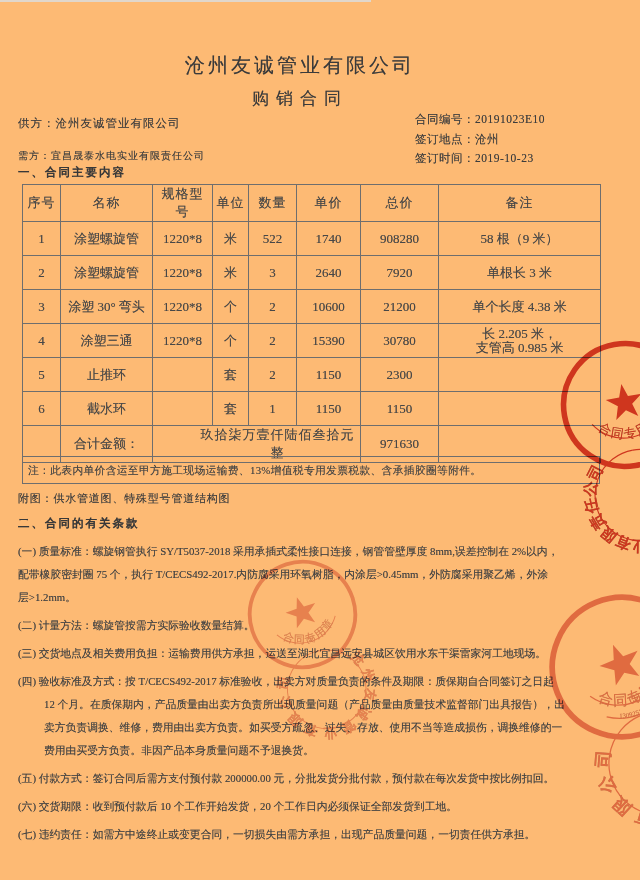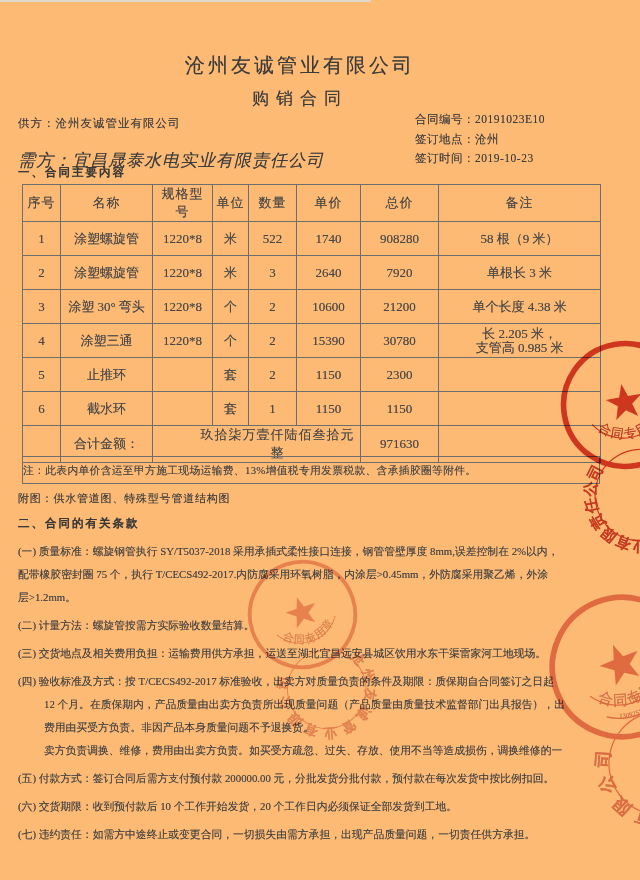--- a/index.html
+++ b/index.html
@@ -12,39 +12,39 @@
     position:relative;width:640px;height:880px;overflow:hidden;
     background:#fdba74;color:#3c3c3c;
     text-shadow:0 0 .4px rgba(70,70,70,.55);
   }
   .scan-edge-top{position:absolute;left:0;top:0;width:58%;height:2px;background:#dcdcda;opacity:.85;}
   .doc-title{position:absolute;left:0;top:52px;width:600px;text-align:center;
     font-size:20px;letter-spacing:3px;color:#3a3a3a;}
   .doc-subtitle{position:absolute;left:0;top:87px;width:600px;text-align:center;
     font-size:17px;letter-spacing:7px;color:#3a3a3a;}
   .party-supplier{position:absolute;left:18px;top:116px;font-size:11.5px;letter-spacing:1px;}
-  .party-buyer{position:absolute;left:18px;top:149px;font-size:17px;letter-spacing:1px;font-style:italic;}
+  .party-buyer{position:absolute;left:18px;top:149px;font-size:10px;letter-spacing:1px;}
   .meta{position:absolute;left:415px;top:110px;font-size:11.5px;line-height:19.5px;letter-spacing:.5px;}
   .sec1-heading{position:absolute;left:18px;top:165px;font-size:11.5px;letter-spacing:2px;font-weight:600;color:#383838;}
   table.items{
     position:absolute;left:22px;top:184px;width:578px;
     border-collapse:collapse;table-layout:fixed;
     font-size:13px;color:#474747;
   }
   table.items th,table.items td{
     border:1px solid #6e6e6e;text-align:center;vertical-align:middle;
     padding:0 2px;font-weight:normal;overflow:hidden;
   }
   table.items th{height:30px;letter-spacing:1px;}
   table.items td{height:33px;}
   td.remark{white-space:pre-line;line-height:14px;}
   .note-box{
     position:absolute;left:22px;top:456px;width:578px;height:28px;
     border:1px solid #6e6e6e;box-sizing:border-box;
-    font-size:10.8px;line-height:26px;color:#454545;letter-spacing:.3px;
+    font-size:10.8px;line-height:26px;padding-left:5px;color:#454545;letter-spacing:.3px;
     white-space:nowrap;
   }
   .attachment-line{position:absolute;left:18px;top:491px;font-size:11px;letter-spacing:.8px;}
   .sec2-heading{position:absolute;left:18px;top:516px;font-size:11.5px;letter-spacing:2px;font-weight:600;color:#383838;}
   .clauses{position:absolute;left:18px;top:540px;width:612px;font-size:10.8px;color:#424242;}
   .clause{margin-bottom:5px;}
   .clause div{line-height:23px;white-space:nowrap;}
   .clause div.cont{padding-left:26px;}
   .stamp{position:absolute;mix-blend-mode:multiply;pointer-events:none;}
   .stamp svg{overflow:visible;display:block;}
@@ -180,22 +180,22 @@
     </div>
     <div class="clause">
       <div>(二) 计量方法：螺旋管按需方实际验收数量结算。</div>
     </div>
     <div class="clause">
       <div>(三) 交货地点及相关费用负担：运输费用供方承担，运送至湖北宜昌远安县城区饮用水东干渠雷家河工地现场。</div>
     </div>
     <div class="clause">
       <div>(四) 验收标准及方式：按 T/CECS492-2017 标准验收，出卖方对质量负责的条件及期限：质保期自合同签订之日起</div>
       <div class="cont">12 个月。在质保期内，产品质量由出卖方负责所出现质量问题（产品质量由质量技术监督部门出具报告），出</div>
+      <div class="cont">卖方负责调换、维修，费用由出卖方负责。如买受方疏忽、过失、存放、使用不当等造成损伤，调换维修的一</div>
       <div class="cont">费用由买受方负责。非因产品本身质量问题不予退换货。</div>
-      <div class="cont">卖方负责调换、维修，费用由出卖方负责。如买受方疏忽、过失、存放、使用不当等造成损伤，调换维修的一</div>
     </div>
     <div class="clause">
       <div>(五) 付款方式：签订合同后需方支付预付款 200000.00 元，分批发货分批付款，预付款在每次发货中按比例扣回。</div>
     </div>
     <div class="clause">
       <div>(六) 交货期限：收到预付款后 10 个工作开始发货，20 个工作日内必须保证全部发货到工地。</div>
     </div>
     <div class="clause">
       <div>(七) 违约责任：如需方中途终止或变更合同，一切损失由需方承担，出现产品质量问题，一切责任供方承担。</div>
     </div>

